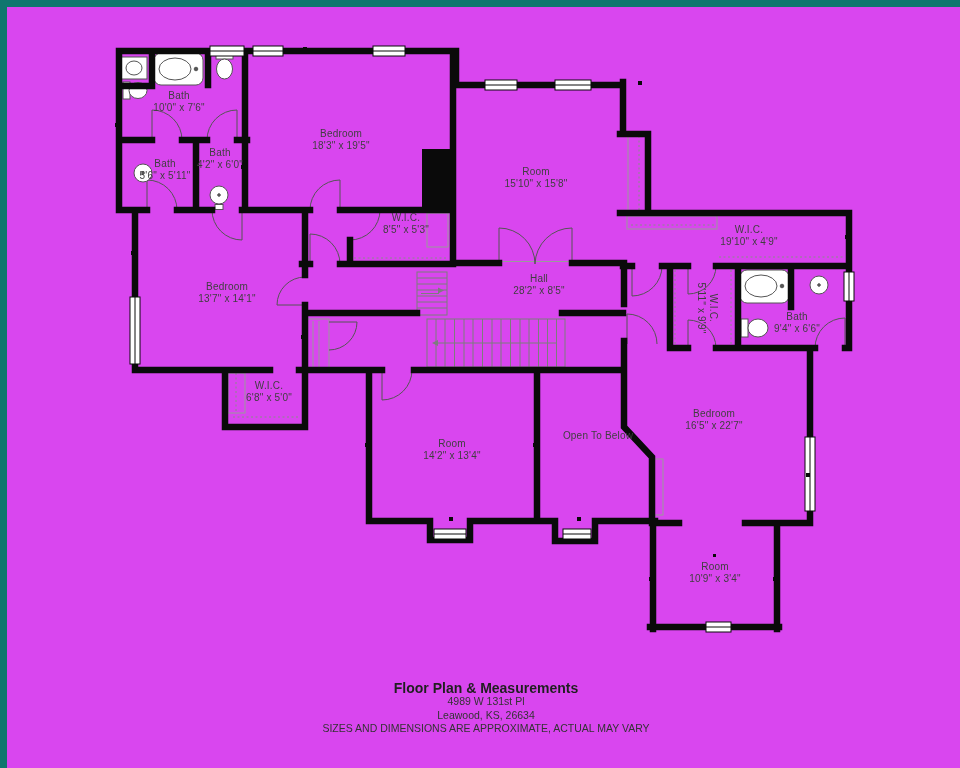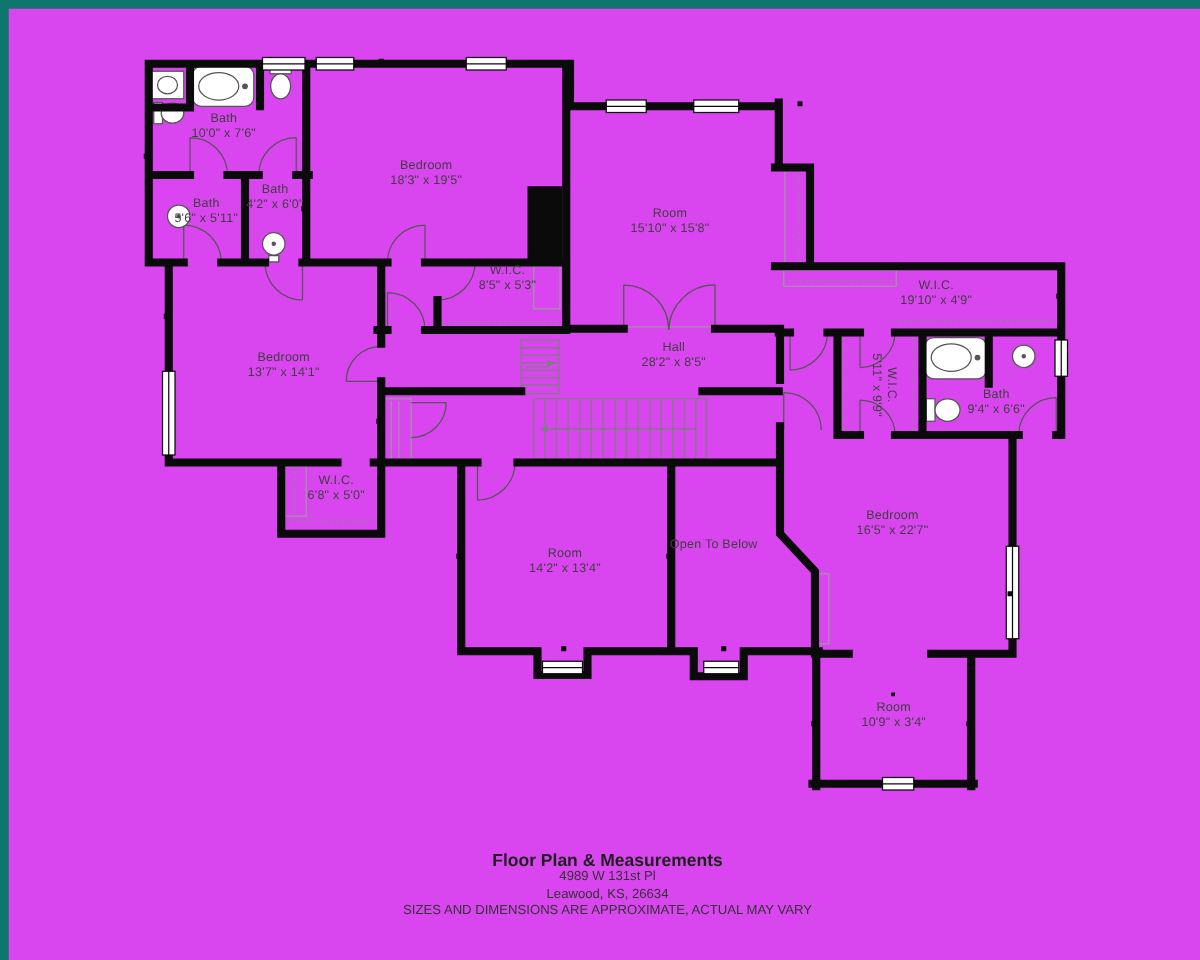--- a/index.html
+++ b/index.html
@@ -213,21 +213,21 @@
   <div class="room-label" style="left:334px;top:132px"><span>Bedroom</span><span class="dims">18'3" x 19'5"</span></div>
   <div class="room-label" style="left:529px;top:170px"><span>Room</span><span class="dims">15'10" x 15'8"</span></div>
   <div class="room-label" style="left:399px;top:216px"><span>W.I.C.</span><span class="dims">8'5" x 5'3"</span></div>
   <div class="room-label" style="left:742px;top:228px"><span>W.I.C.</span><span class="dims">19'10" x 4'9"</span></div>
   <div class="room-label" style="left:220px;top:285px"><span>Bedroom</span><span class="dims">13'7" x 14'1"</span></div>
   <div class="room-label" style="left:532px;top:277px"><span>Hall</span><span class="dims">28'2" x 8'5"</span></div>
   <div class="room-label rot" style="left:700px;top:301px"><span>W.I.C.</span><span class="dims">5'11" x 9'9"</span></div>
   <div class="room-label" style="left:790px;top:315px"><span>Bath</span><span class="dims">9'4" x 6'6"</span></div>
   <div class="room-label" style="left:262px;top:384px"><span>W.I.C.</span><span class="dims">6'8" x 5'0"</span></div>
   <div class="room-label" style="left:445px;top:442px"><span>Room</span><span class="dims">14'2" x 13'4"</span></div>
-  <div class="room-label" style="left:564px;top:429px"><span>Open To Below</span></div>
+  <div class="room-label" style="left:591px;top:429px"><span>Open To Below</span></div>
   <div class="room-label" style="left:707px;top:412px"><span>Bedroom</span><span class="dims">16'5" x 22'7"</span></div>
   <div class="room-label" style="left:708px;top:565px"><span>Room</span><span class="dims">10'9" x 3'4"</span></div>
 
   <div id="footer">
     <div class="title">Floor Plan &amp; Measurements</div>
     <div class="line">4989 W 131st Pl</div>
     <div class="line">Leawood, KS, 26634</div>
     <div class="line">SIZES AND DIMENSIONS ARE APPROXIMATE, ACTUAL MAY VARY</div>
   </div>
 

